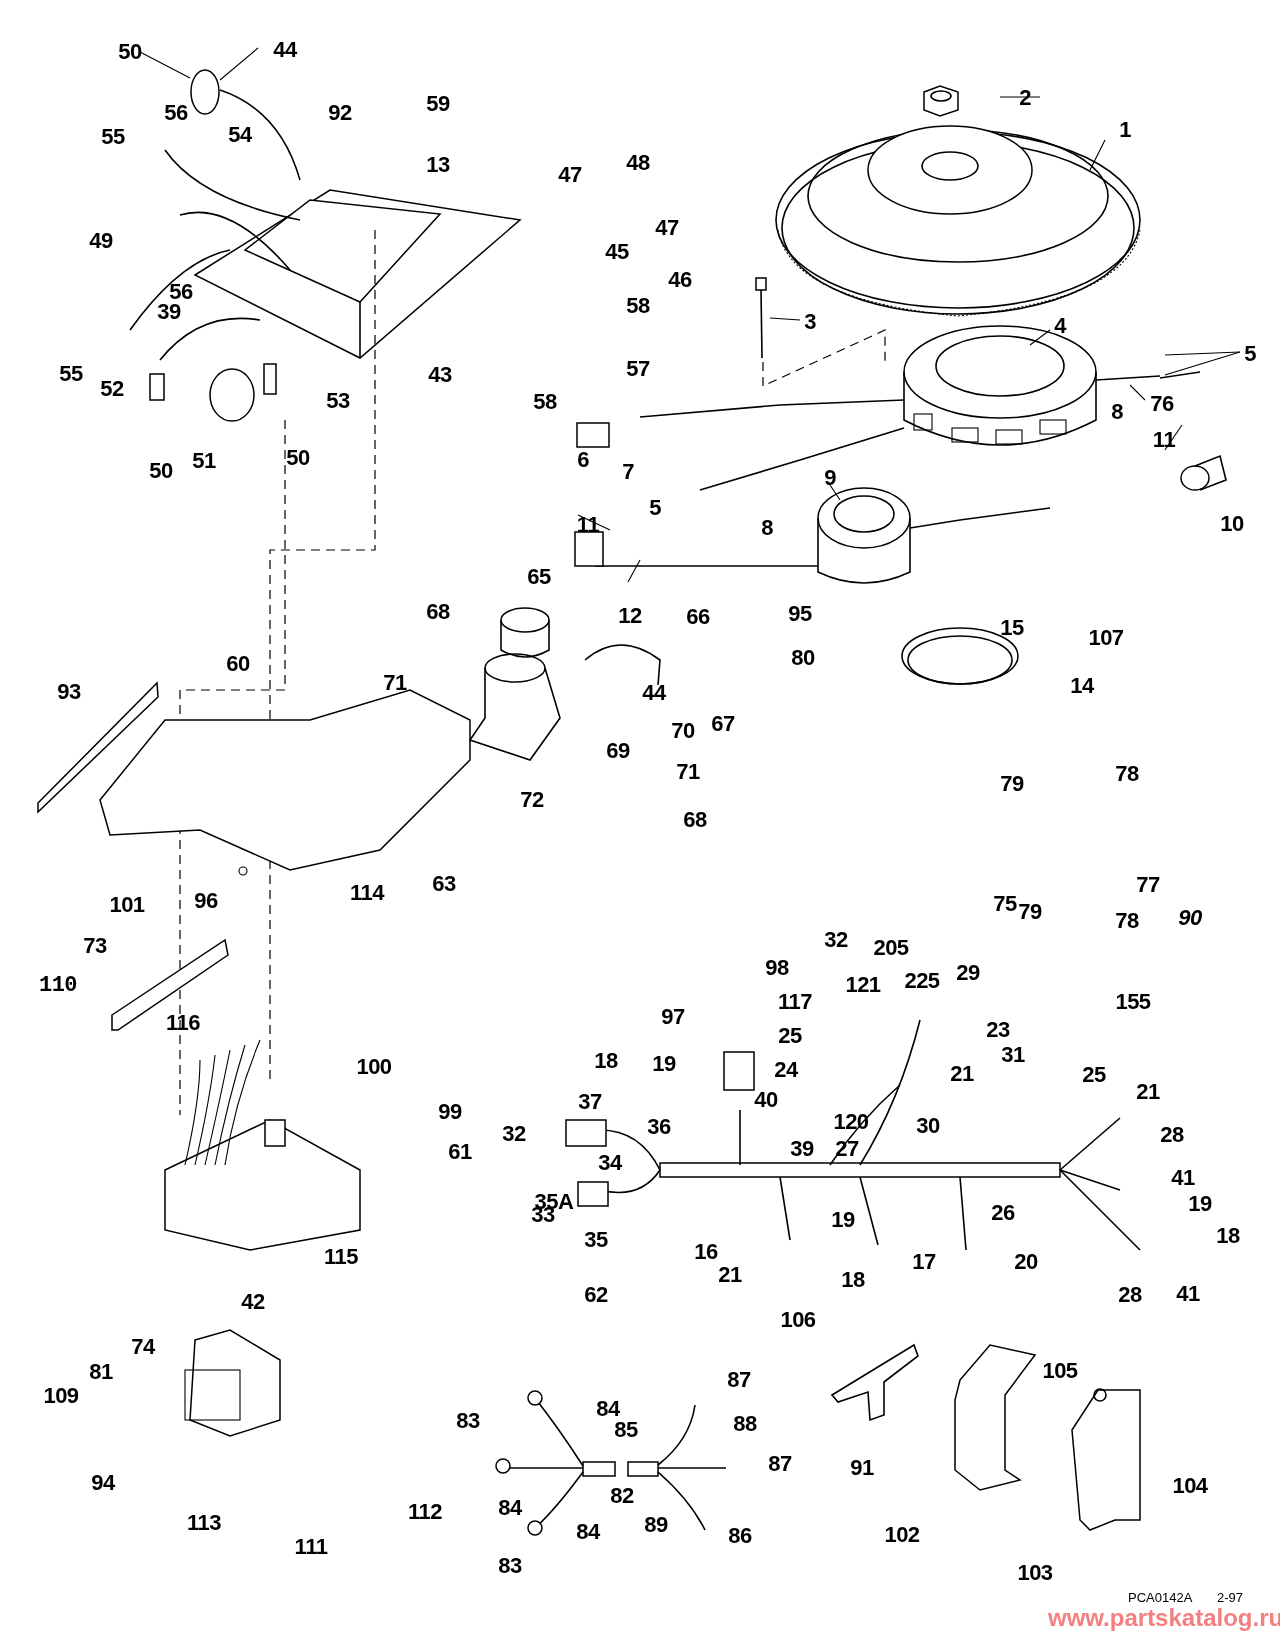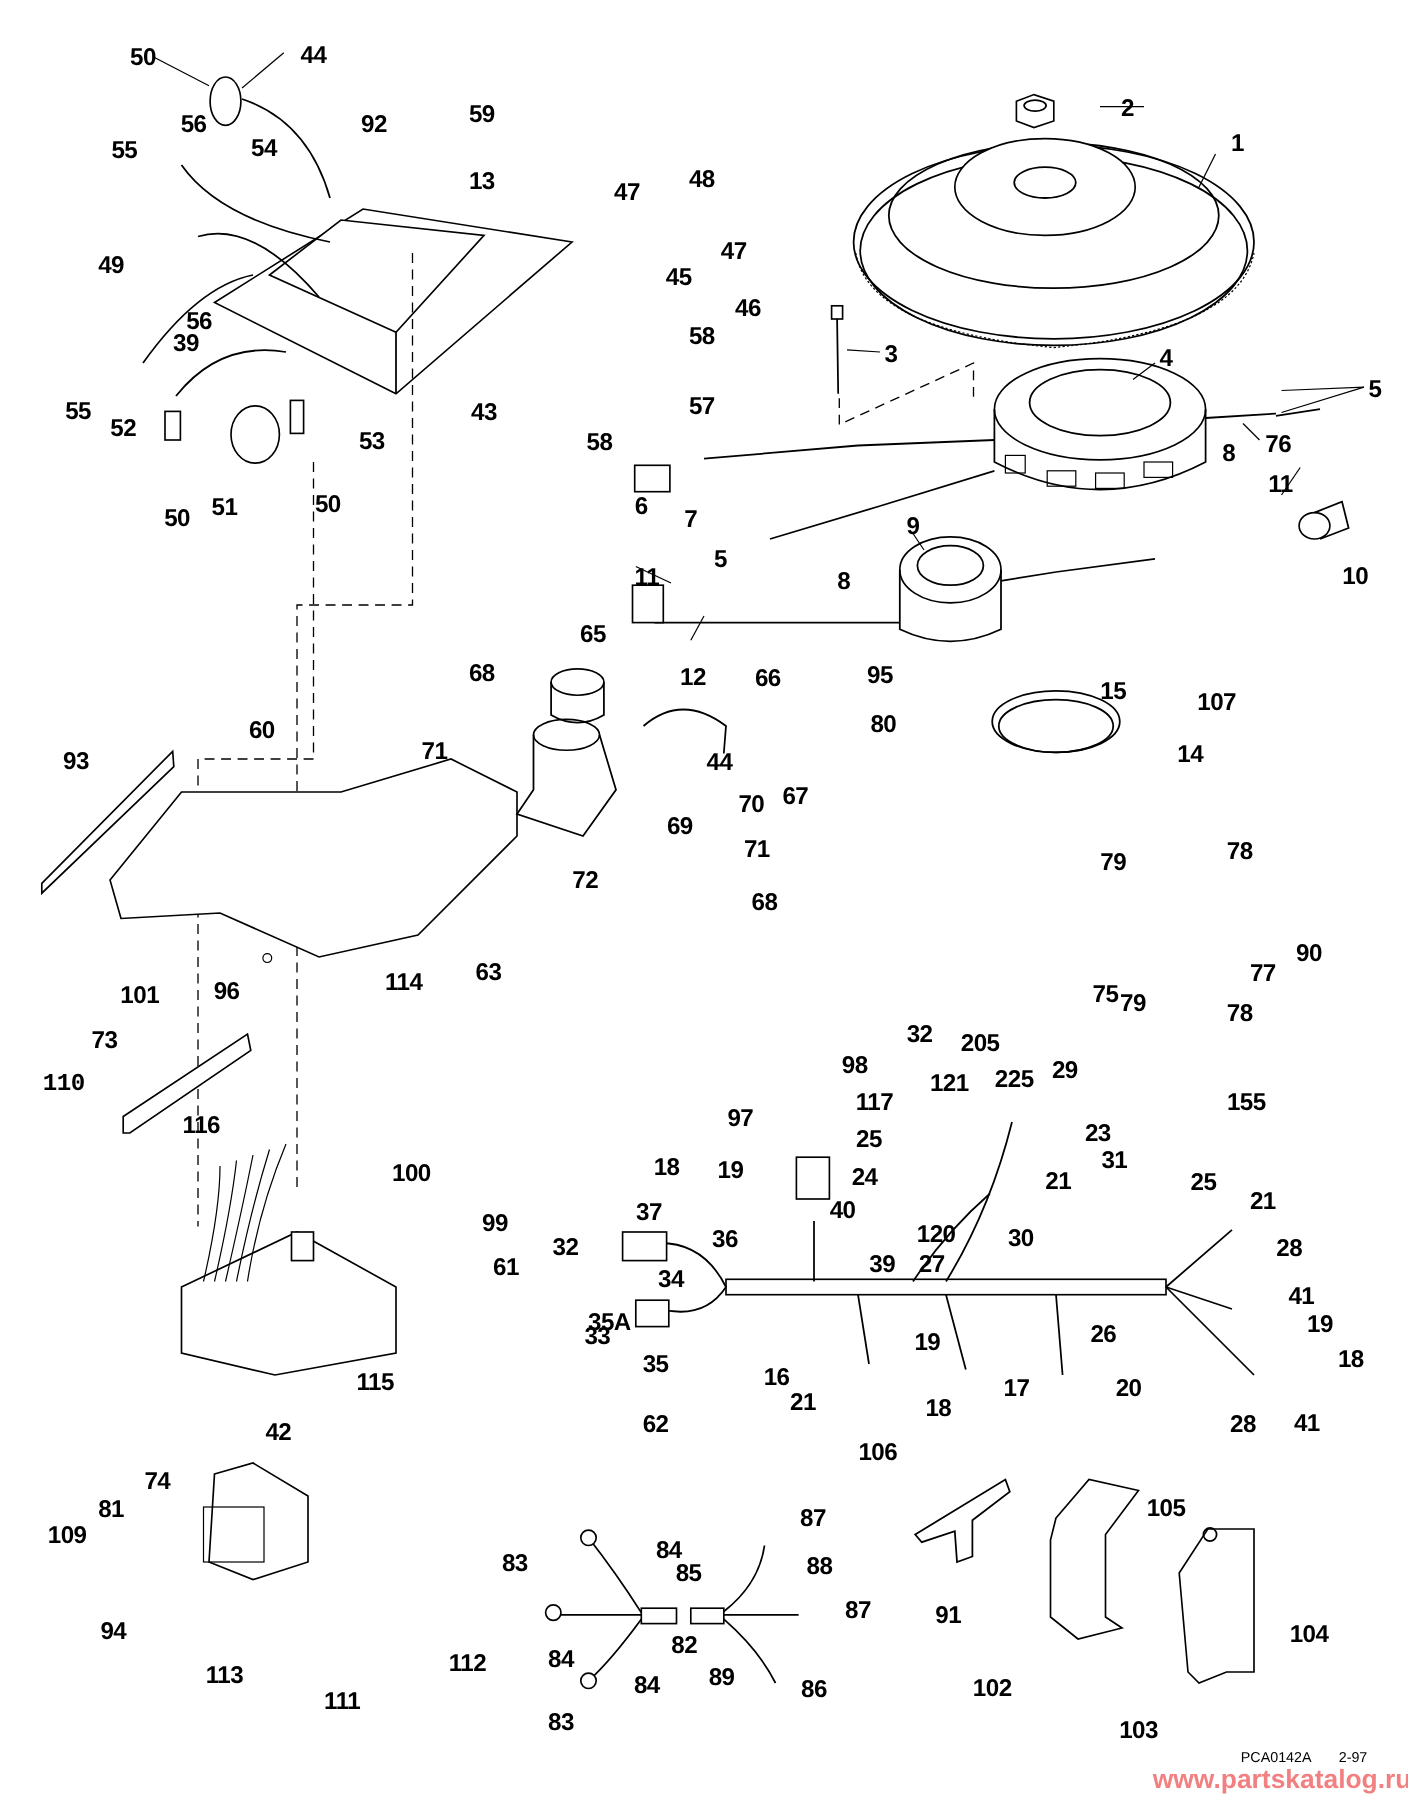--- a/index.html
+++ b/index.html
@@ -304,21 +304,21 @@
     <div class="callout" style="left: 510px; top: 1566px;">83</div>
     <div class="callout" style="left: 608px; top: 1409px;">84</div>
     <div class="callout" style="left: 510px; top: 1508px;">84</div>
     <div class="callout" style="left: 588px; top: 1532px;">84</div>
     <div class="callout" style="left: 626px; top: 1430px;">85</div>
     <div class="callout" style="left: 740px; top: 1536px;">86</div>
     <div class="callout" style="left: 739px; top: 1380px;">87</div>
     <div class="callout" style="left: 780px; top: 1464px;">87</div>
     <div class="callout" style="left: 745px; top: 1424px;">88</div>
     <div class="callout" style="left: 656px; top: 1525px;">89</div>
-    <div class="callout" style="left: 1190px; top: 867px;">90</div>
+    <div class="callout" style="left: 1190px; top: 918px; font-style: italic;">90</div>
     <div class="callout" style="left: 862px; top: 1468px;">91</div>
     <div class="callout" style="left: 340px; top: 113px;">92</div>
     <div class="callout" style="left: 69px; top: 692px;">93</div>
     <div class="callout" style="left: 103px; top: 1483px;">94</div>
     <div class="callout" style="left: 800px; top: 614px;">95</div>
     <div class="callout" style="left: 206px; top: 901px;">96</div>
     <div class="callout" style="left: 673px; top: 1017px;">97</div>
     <div class="callout" style="left: 777px; top: 968px;">98</div>
     <div class="callout" style="left: 450px; top: 1112px;">99</div>
     <div class="callout" style="left: 374px; top: 1067px;">100</div>

